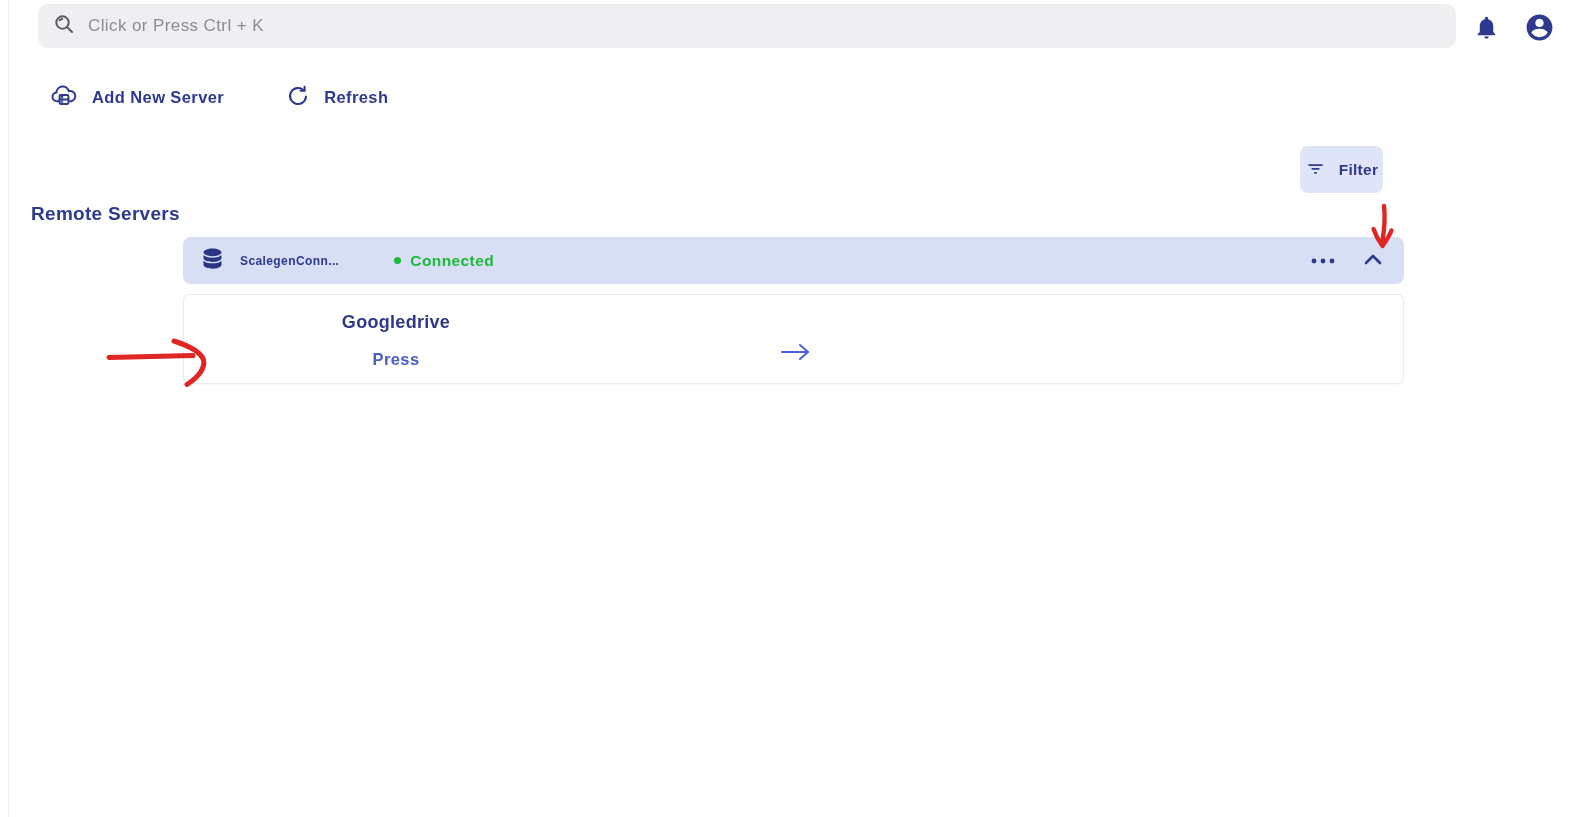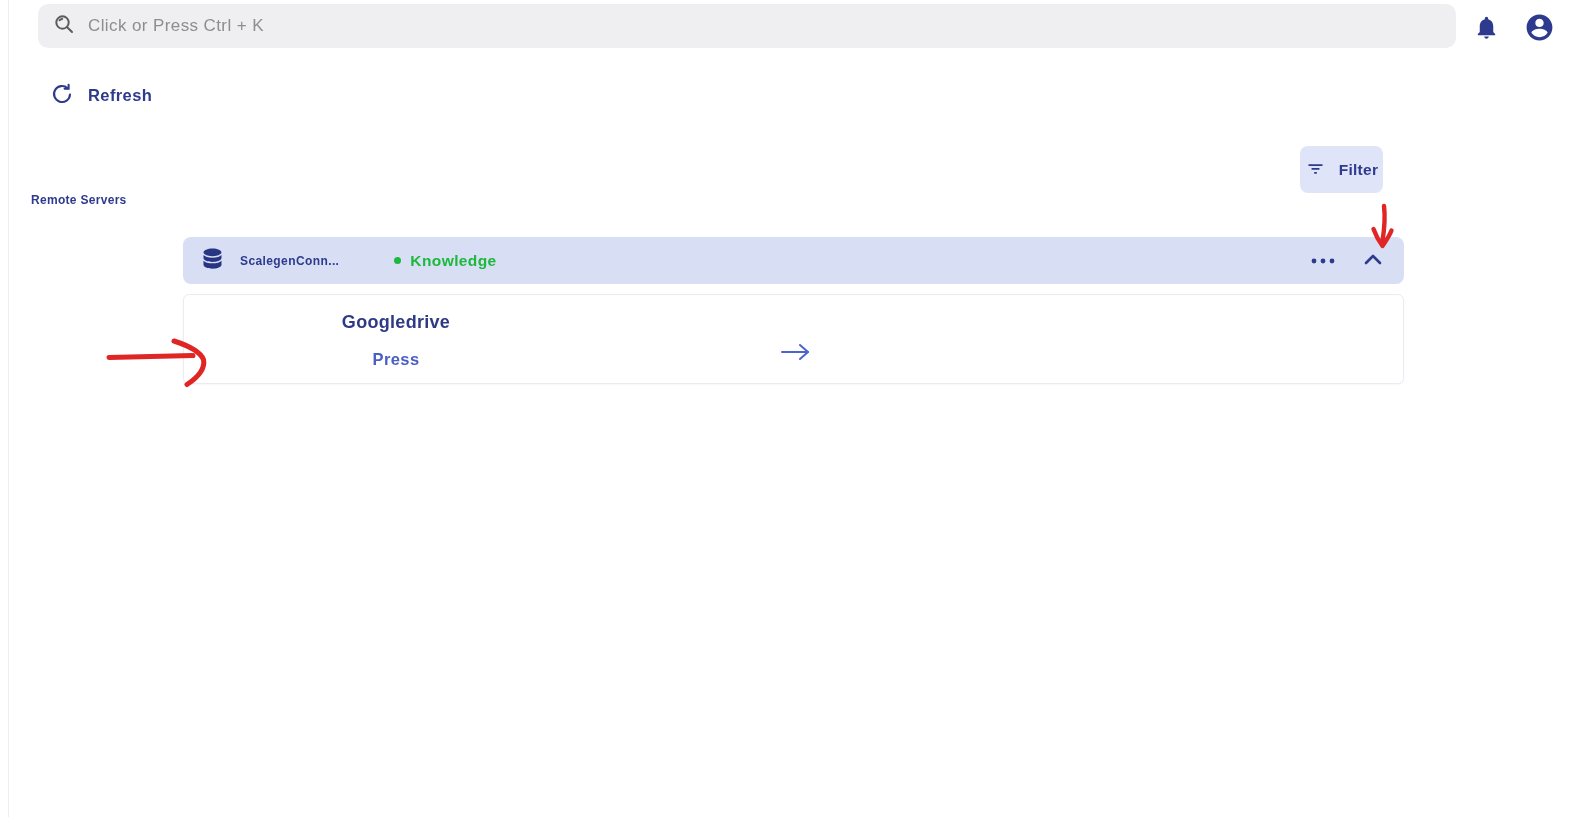--- a/index.html
+++ b/index.html
@@ -38,21 +38,21 @@
   
   .filter-btn {
     position:absolute; left:1300px; top:146px; width:83px; height:47px;
     background:#dfe4f8; border:none; border-radius:8px; cursor:pointer;
     display:flex; align-items:center; justify-content:center; gap:13px;
     font-family:"Liberation Sans", sans-serif;
   }
   .filter-btn .lbl { font-size:15.5px; font-weight:bold; color:#2d3a8e; letter-spacing:0.3px; }
   
   .section-title {
-    position:absolute; left:31px; top:193px; font-size:12px; font-weight:bold;
+    position:absolute; left:31px; top:203px; font-size:19px; font-weight:bold;
     color:#2d3a8e; letter-spacing:0.3px;
   }
   .server-header {
     position:absolute; left:183px; top:237px; width:1221px; height:47px;
     background:#d8def4; border-radius:8px; display:flex; align-items:center;
     padding:0 16px; cursor:pointer;
   }
   .server-name {
     margin-left:14px; font-size:12px; font-weight:bold; color:#2d3a8e; letter-spacing:0.4px;
   }
@@ -109,20 +109,32 @@
         <svg width="31" height="31" viewBox="0 0 24 24" fill="#2d3a8e">
           <path d="M12 2C6.48 2 2 6.48 2 12s4.48 10 10 10 10-4.48 10-10S17.52 2 12 2zm0 3.2c1.8 0 3.25 1.45 3.25 3.25S13.8 11.7 12 11.7 8.75 10.25 8.75 8.45 10.2 5.2 12 5.2zm0 14.3c-2.6 0-4.9-1.33-6.23-3.35.03-2.07 4.16-3.2 6.23-3.2 2.06 0 6.2 1.13 6.23 3.2A7.48 7.48 0 0 1 12 19.5z"></path>
         </svg>
       </span>
     </button>
   </div>
 
   <div class="action-row">
     <button class="action-link">
       <span>
+        <svg width="28" height="28" viewBox="0 0 24 24" fill="none" stroke="#2d3a8e" stroke-width="1.7" stroke-linecap="round" stroke-linejoin="round">
+          <path d="M7.2 16.5H6a3.8 3.8 0 0 1-.5-7.57 5.4 5.4 0 0 1 10.6-1.1A4.1 4.1 0 0 1 18.3 16.5h-1.1"></path>
+          <rect x="8.2" y="11.2" width="7.6" height="7.6" rx="1" fill="#ffffff"></rect>
+          <line x1="8.2" y1="14.9" x2="15.8" y2="14.9"></line>
+          <circle cx="10.2" cy="13.1" r="0.4" fill="#2d3a8e"></circle>
+          <circle cx="10.2" cy="16.8" r="0.4" fill="#2d3a8e"></circle>
+        </svg>
+      </span>
+      <span class="lbl">Add New Server</span>
+    </button>
+    <button class="action-link">
+      <span>
         <svg width="24" height="24" viewBox="0 0 24 24" fill="none" stroke="#2d3a8e" stroke-width="2.1" stroke-linecap="round">
           <path d="M20 12.5a8 8 0 1 1-2.5-6.3"></path>
           <polyline points="18.6,2.8 18.6,6.8 14.6,6.8" fill="none"></polyline>
         </svg>
       </span>
       <span class="lbl">Refresh</span>
     </button>
   </div>
 
   <button class="filter-btn">
@@ -138,21 +150,21 @@
 
   <div class="server-header">
     <span>
       <svg width="27" height="27" viewBox="0 0 24 24" fill="#283583">
         <path d="M12 3C7.58 3 4 4.57 4 6.5S7.58 10 12 10s8-1.57 8-3.5S16.42 3 12 3zM4 8.9v2.6c0 1.93 3.58 3.5 8 3.5s8-1.57 8-3.5V8.9c-1.18 1.45-4.26 2.35-8 2.35S5.18 10.35 4 8.9zM4 13.9v3.6c0 1.93 3.58 3.5 8 3.5s8-1.57 8-3.5v-3.6c-1.18 1.45-4.26 2.35-8 2.35s-6.82-.9-8-2.35z"></path>
       </svg>
     </span>
     <span class="server-name">ScalegenConn...</span>
     <span class="server-status">
       <span class="status-dot"></span>
-      <span class="status-text">Knowledge</span>
+      <span class="status-text">Connected</span>
     </span>
     <span class="header-spacer"></span>
     <button class="dots-btn">
       <span>
         <svg width="26" height="8" viewBox="0 0 26 8" fill="#2d3a8e">
           <circle cx="4" cy="4" r="2.4"></circle>
             <circle cx="13" cy="4" r="2.4"></circle>
             <circle cx="22" cy="4" r="2.4"></circle>
         </svg>
       </span>

